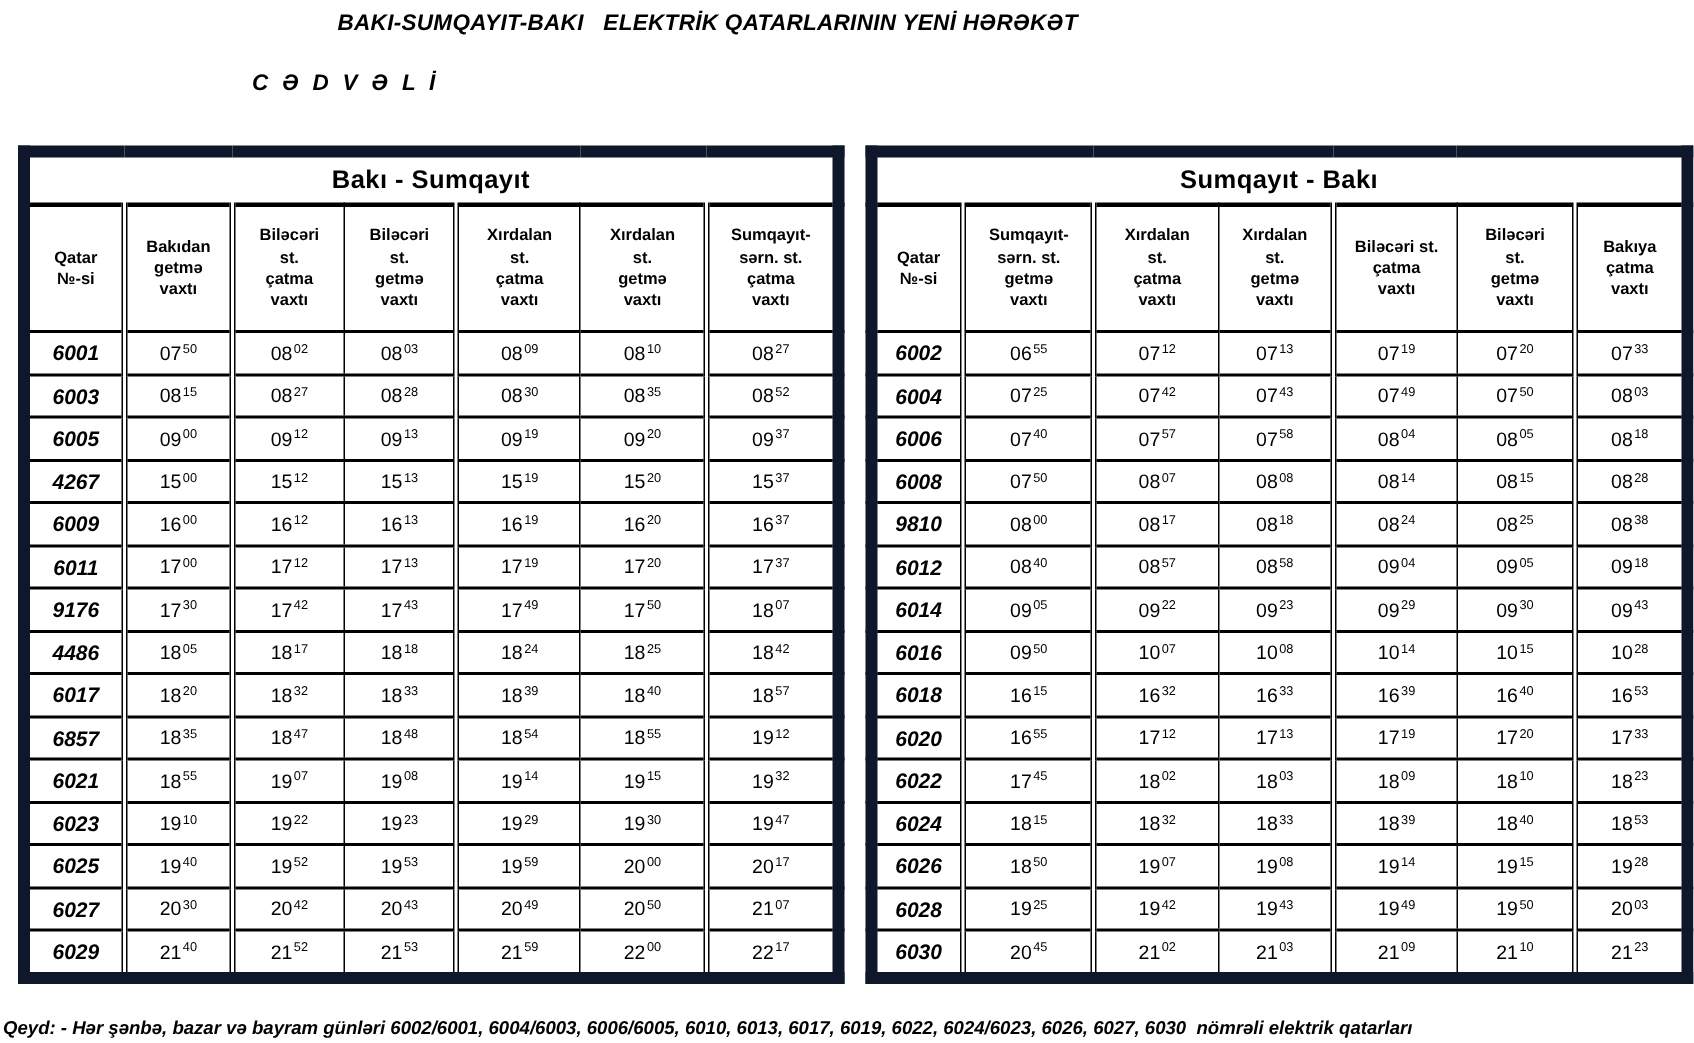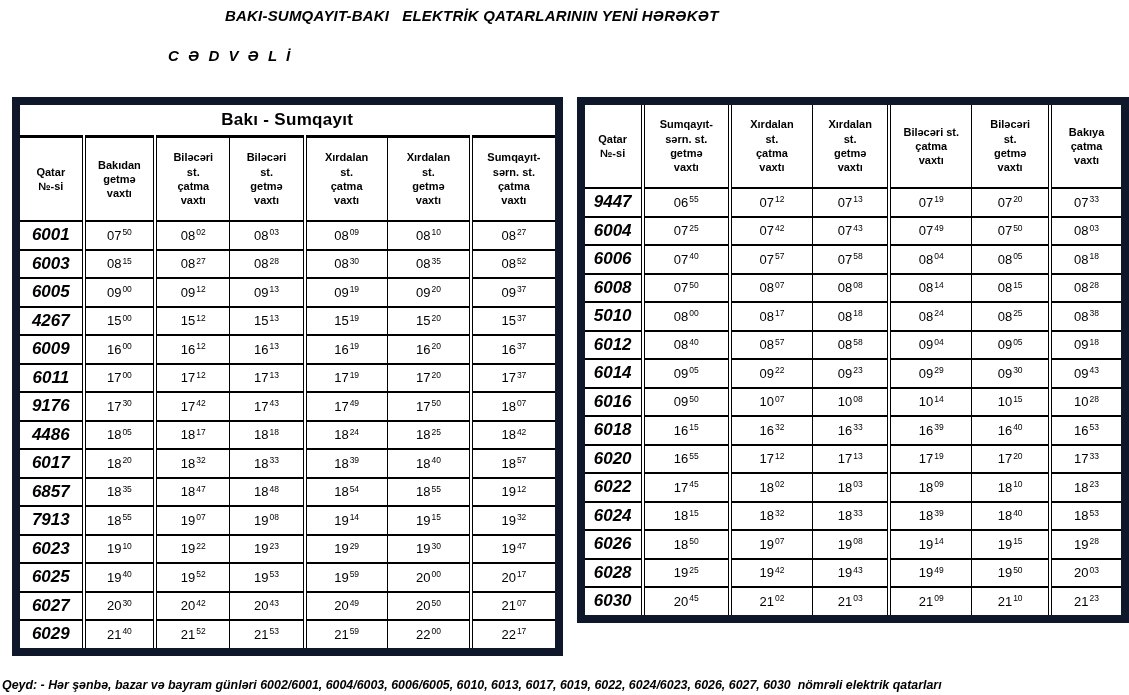--- a/index.html
+++ b/index.html
@@ -31,21 +31,21 @@
     font-size:17px;font-weight:bold;height:30px;
     border-bottom:3px solid #000;letter-spacing:.3px;
   }
   th.colhead{
     font-size:11px;font-weight:bold;line-height:1.3;height:82px;
     white-space:pre-line;border-bottom:2px solid #000;
   }
   .tt tbody td{height:26.5px;border-bottom:2px solid #000;}
   .tt .ssep{border-left:1px solid #000;}
   .tt .dsep{border-left:4px double #000;}
-  td.train{font-weight:bold;font-style:italic;font-size:17px;}
+  td.train{font-weight:bold;font-style:italic;font-size:14px;}
   td.time{font-size:13px;}
   .mm{font-size:8.5px;position:relative;top:-4.5px;margin-left:1px;}
   .note{
     position:absolute;left:2px;top:650px;
     font-size:12.4px;font-weight:bold;font-style:italic;white-space:pre;
   }
 </style>
 </head>
 <body>
 
@@ -181,21 +181,21 @@
           <tr>
             <td class="train">6857</td>
             <td class="time dsep"><span class="hh">18</span><span class="mm">35</span></td>
             <td class="time dsep"><span class="hh">18</span><span class="mm">47</span></td>
             <td class="time ssep"><span class="hh">18</span><span class="mm">48</span></td>
             <td class="time dsep"><span class="hh">18</span><span class="mm">54</span></td>
             <td class="time ssep"><span class="hh">18</span><span class="mm">55</span></td>
             <td class="time dsep"><span class="hh">19</span><span class="mm">12</span></td>
           </tr>
           <tr>
-            <td class="train">7913</td>
+            <td class="train">6021</td>
             <td class="time dsep"><span class="hh">18</span><span class="mm">55</span></td>
             <td class="time dsep"><span class="hh">19</span><span class="mm">07</span></td>
             <td class="time ssep"><span class="hh">19</span><span class="mm">08</span></td>
             <td class="time dsep"><span class="hh">19</span><span class="mm">14</span></td>
             <td class="time ssep"><span class="hh">19</span><span class="mm">15</span></td>
             <td class="time dsep"><span class="hh">19</span><span class="mm">32</span></td>
           </tr>
           <tr>
             <td class="train">6023</td>
             <td class="time dsep"><span class="hh">19</span><span class="mm">10</span></td>
@@ -241,20 +241,23 @@
           <col style="width: 64px;">
           <col style="width: 90px;">
           <col style="width: 86px;">
           <col style="width: 80px;">
           <col style="width: 86px;">
           <col style="width: 82px;">
           <col style="width: 78px;">
         </colgroup>
         <thead>
           <tr>
+            <th colspan="7" class="banner">Sumqayıt - Bakı</th>
+          </tr>
+          <tr>
             <th class="colhead">Qatar
 №-si</th>
             <th class="colhead dsep">Sumqayıt-
 sərn.  st.
 getmə
 vaxtı</th>
             <th class="colhead dsep">Xırdalan
 st.
 çatma
 vaxtı</th>
@@ -269,21 +272,21 @@
 st.
 getmə
 vaxtı</th>
             <th class="colhead dsep">Bakıya
 çatma
 vaxtı</th>
           </tr>
         </thead>
         <tbody>
           <tr>
-            <td class="train">9447</td>
+            <td class="train">6002</td>
             <td class="time dsep"><span class="hh">06</span><span class="mm">55</span></td>
             <td class="time dsep"><span class="hh">07</span><span class="mm">12</span></td>
             <td class="time ssep"><span class="hh">07</span><span class="mm">13</span></td>
             <td class="time dsep"><span class="hh">07</span><span class="mm">19</span></td>
             <td class="time ssep"><span class="hh">07</span><span class="mm">20</span></td>
             <td class="time dsep"><span class="hh">07</span><span class="mm">33</span></td>
           </tr>
           <tr>
             <td class="train">6004</td>
             <td class="time dsep"><span class="hh">07</span><span class="mm">25</span></td>
@@ -305,21 +308,21 @@
           <tr>
             <td class="train">6008</td>
             <td class="time dsep"><span class="hh">07</span><span class="mm">50</span></td>
             <td class="time dsep"><span class="hh">08</span><span class="mm">07</span></td>
             <td class="time ssep"><span class="hh">08</span><span class="mm">08</span></td>
             <td class="time dsep"><span class="hh">08</span><span class="mm">14</span></td>
             <td class="time ssep"><span class="hh">08</span><span class="mm">15</span></td>
             <td class="time dsep"><span class="hh">08</span><span class="mm">28</span></td>
           </tr>
           <tr>
-            <td class="train">5010</td>
+            <td class="train">9810</td>
             <td class="time dsep"><span class="hh">08</span><span class="mm">00</span></td>
             <td class="time dsep"><span class="hh">08</span><span class="mm">17</span></td>
             <td class="time ssep"><span class="hh">08</span><span class="mm">18</span></td>
             <td class="time dsep"><span class="hh">08</span><span class="mm">24</span></td>
             <td class="time ssep"><span class="hh">08</span><span class="mm">25</span></td>
             <td class="time dsep"><span class="hh">08</span><span class="mm">38</span></td>
           </tr>
           <tr>
             <td class="train">6012</td>
             <td class="time dsep"><span class="hh">08</span><span class="mm">40</span></td>

